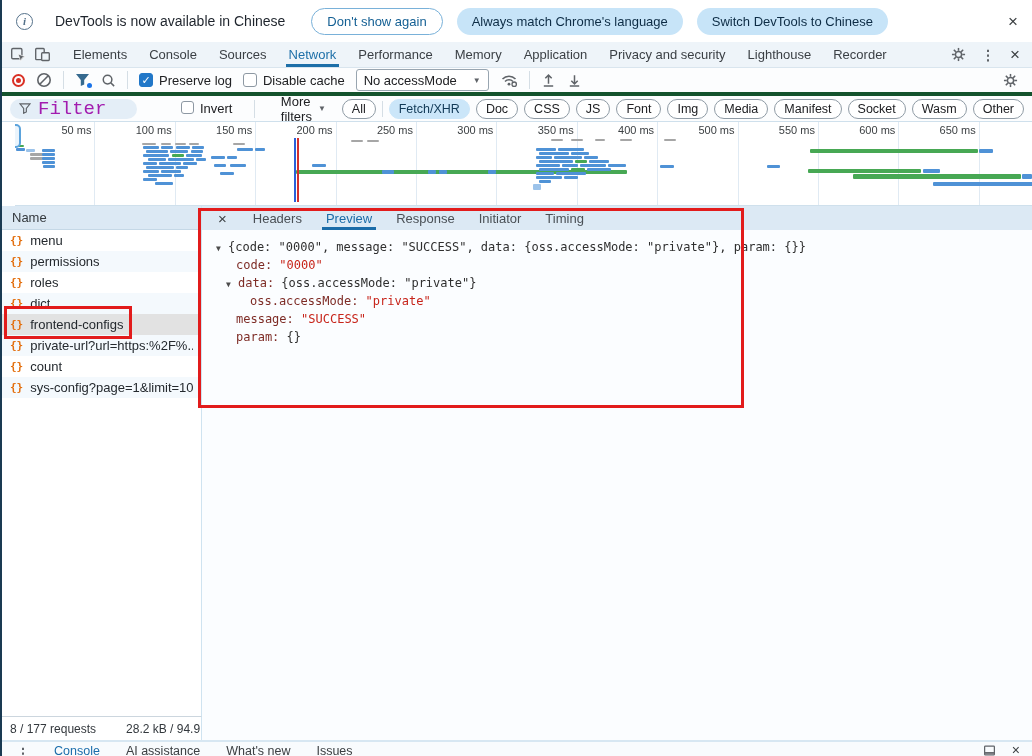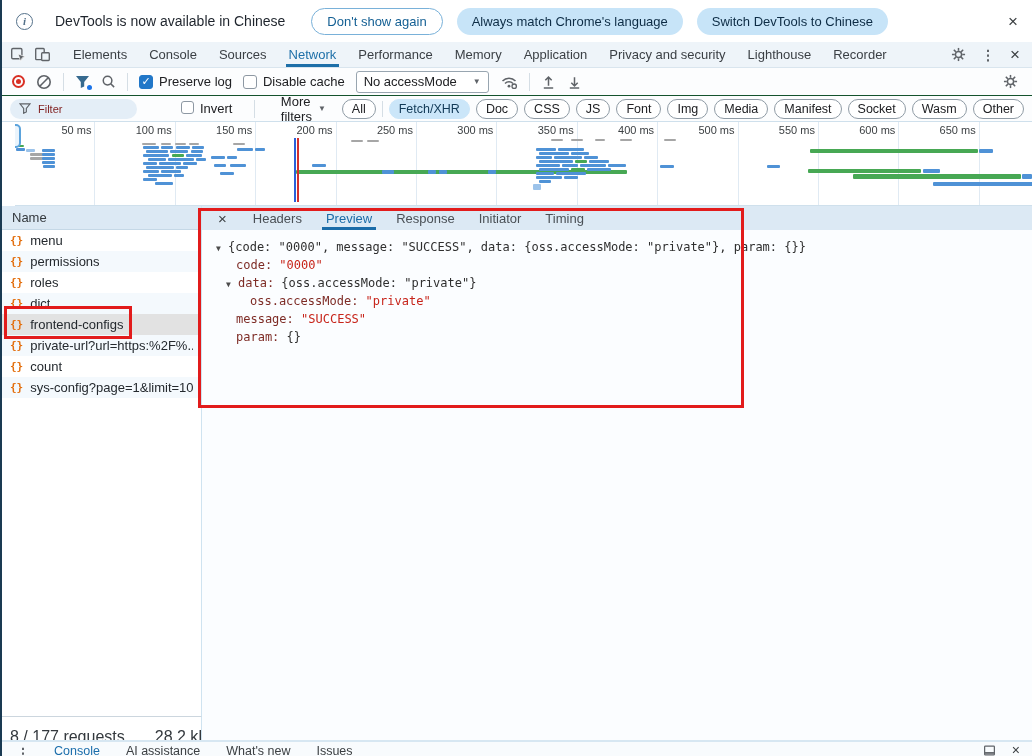--- a/index.html
+++ b/index.html
@@ -29,42 +29,42 @@
   #tabbar .tab { font-size:13px; color:#3a3f44; padding:0 11px; display:flex; align-items:center;
                  position:relative; white-space:nowrap; }
   #tabbar .tab.active { color:#1d6fa8; }
   #tabbar .tab.active::after { content:""; position:absolute; left:8px; right:8px; bottom:0;
                  height:3px; background:#1d6fa8; }
   #tabbar .right-icons { display:flex; align-items:center; gap:15px; margin-right:12px; }
   .kebab { color:#5f6368; font-size:14px; font-weight:bold; letter-spacing:0; }
 
   
   #net-toolbar { position:absolute; left:0; top:68px; width:100%; height:28px; background:#fcfdfe;
-                 border-bottom:1px solid #14532d; display:flex; align-items:center;
+                 border-bottom:4px solid #14532d; display:flex; align-items:center;
                  padding:0 10px 0 10px; gap:11px; }
   .vsep { width:1px; height:18px; background:#d5dee5; }
   .rec-ring { width:13px; height:13px; border:2px solid #d93025; border-radius:50%;
               display:flex; align-items:center; justify-content:center; }
   .rec-ring i { width:5px; height:5px; background:#d93025; border-radius:50%; }
   .cb { width:14px; height:14px; border:1px solid #8d98a3; border-radius:3px; background:#fff;
         display:inline-flex; align-items:center; justify-content:center; flex:none; }
   .cb.checked { background:#2177c8; border-color:#2177c8; }
   .cb.checked::after { content:"✓"; color:#fff; font-size:11px; line-height:1; }
   .cb-label { font-size:13px; color:#202124; margin-left:6px; }
   .cb-group { display:flex; align-items:center; }
   .select { height:22px; border:1px solid #98a5b0; border-radius:3px; background:#fff;
             display:flex; align-items:center; gap:16px; padding:0 7px; font-size:13px; color:#202124; }
   .caret { font-size:8px; color:#5f6368; }
 
   
   #filter-row { position:absolute; left:0; top:96px; width:100%; height:26px; background:#fcfdfe;
                 border-bottom:1px solid #cfe0ec; display:flex; align-items:center; padding:0 8px; }
   .filter-input { width:290px; height:20px; background:#e4eef7; border-radius:10px; display:flex;
                   align-items:center; gap:7px; padding:0 9px; }
-  .filter-input .ph { font-size:11px; color:#7f1d1d; }
+  .filter-input .ph { font-size:19px; color:#a21caf;font-family:Liberation Mono, monospace; }
   .invert-group { display:flex; margin-left:44px; }
   .morefilters { display:flex; align-items:center; gap:6px; margin-left:26px; font-size:13px; color:#202124; }
   #type-pills { display:flex; align-items:center; gap:6px; margin-left:16px; }
   .tpill { height:20px; border:1px solid #8f9ba5; border-radius:10px; background:#fff; color:#202124;
            font-size:12.5px; display:flex; align-items:center; padding:0 9px; white-space:nowrap; }
   .tpill.active { background:#cbe6f9; border-color:#cbe6f9; color:#123a57; }
 
   
   #overview { position:absolute; left:0; top:122px; width:100%; height:84px; background:#fff;
               border-bottom:1px solid #cfe0ec; overflow:hidden;margin-left:13px; }
@@ -99,23 +99,23 @@
   .dtab.active::after { content:""; position:absolute; left:-4px; right:-4px; bottom:0; height:3px;
                         background:#1b6ca8; }
   #preview-body { padding-top:10px; font-family:"DejaVu Sans Mono", monospace; font-size:12px; }
   .pline { height:17px; margin-bottom:1px; white-space:nowrap; color:#2f2f2f; }
   .pline .arrow { display:inline-block; width:12px; font-size:8px; color:#4c4c4c; }
   .pline .k { color:#7e2c26; }
   .pline .v { color:#c7241a; }
   .pline .p { color:#2f2f2f; }
 
   
-  #status-bar { position:absolute; left:0; top:716px; width:200px; height:40px; background:#fff;
+  #status-bar { position:absolute; left:0; top:716px; width:200px; height:24px; background:#fff;
                 border-top:1px solid #ccd6de; border-right:1px solid #cfe3f0; display:flex;
-                align-items:center; gap:15px; padding:0 8px; font-size:16px; color:#33383d;
+                align-items:center; gap:15px; padding:0 8px; font-size:12px; color:#33383d;
                 white-space:nowrap; overflow:hidden; }
   #status-bar .vsep { height:14px; }
   #drawer { position:absolute; left:0; top:740px; width:100%; height:16px; background:#f8fbfd;
             border-top:2px solid #d7e7f2; display:flex; align-items:flex-start; gap:24px;
             padding:2px 12px 0 14px; overflow:hidden; font-size:12.5px; }
   .drawer-tab { color:#3c4043; white-space:nowrap; }
   .drawer-tab.active { color:#1a6dab; }
   #drawer .right-icons { display:flex; gap:16px; align-items:center; margin-top:-1px; }
 
   

